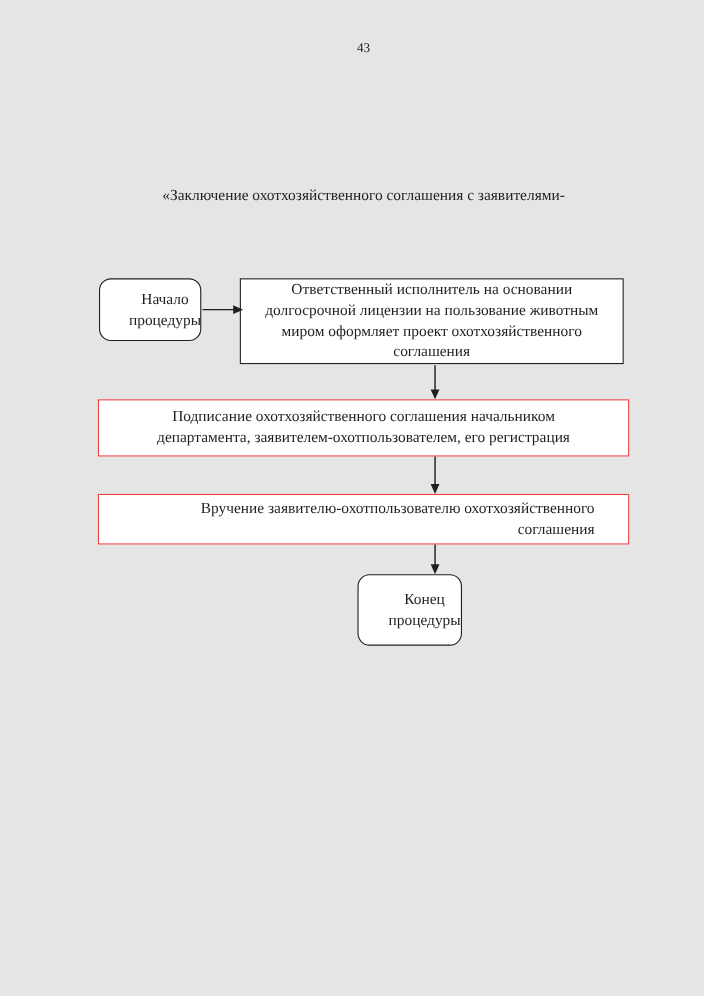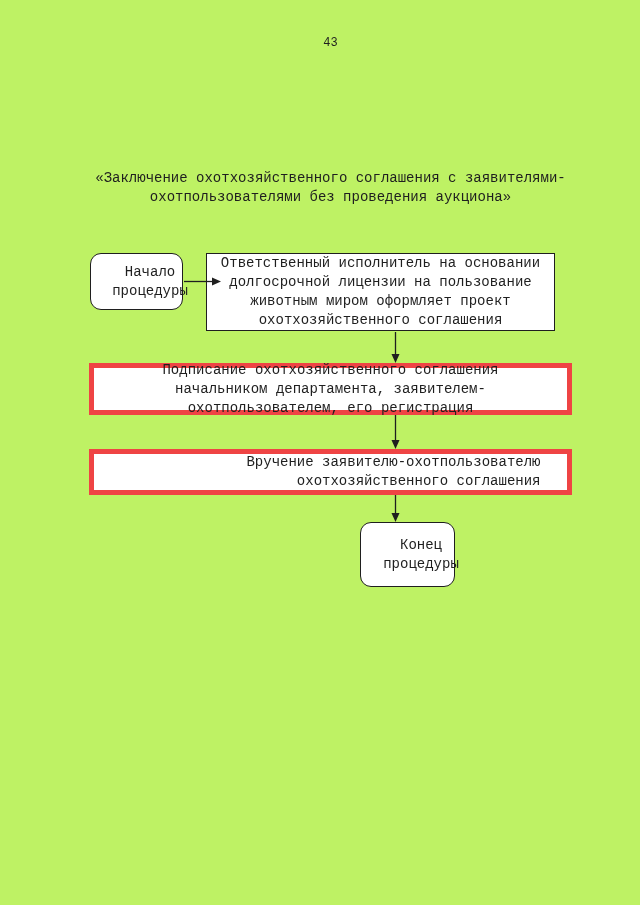--- a/index.html
+++ b/index.html
@@ -4,22 +4,22 @@
 <style>
   html, body {
     margin: 0;
     padding: 0;
     background: #ffffff;
   }
   .page {
     position: relative;
     width: 640px;
     height: 905px;
-    background: #bef264;
-    font-family: Liberation Mono, monospace;
+    background: #e5e5e5;
+    font-family: Liberation Serif, serif;
     color: #000000;
     overflow: hidden;
   }
   .page-number {
     position: absolute;
     top: 36px;
     left: 89px;
     width: 483px;
     text-align: center;
     font-size: 12px;
@@ -46,28 +46,28 @@
     color: #1f1f1f;
     box-sizing: border-box;
     background: #ffffff;
   }
   .terminator {
     border: 1.6px solid #1f1f1f;
     border-radius: 11px;
     padding-left: 27px;
   }
   .node-start { left: 90px;  top: 253px; width: 93px;  height: 57px; }
-  .node-end   { left: 360px; top: 522px; width: 95px;  height: 65px; }
+  .node-end   { left: 325px; top: 522px; width: 95px;  height: 65px; }
   .process-dark {
     border: 1.6px solid #1f1f1f;
   }
   .process-light {
-    border: 5px solid #ef4444;
+    border: 1px solid #ef4444;
   }
-  .node-step1 { left: 206px; top: 253px; width: 349px; height: 78px; }
+  .node-step1 { left: 218px; top: 253px; width: 349px; height: 78px; }
   .node-step2 { left: 89px;  top: 363px; width: 483px; height: 52px; }
   .node-step3 { left: 89px;  top: 449px; width: 483px; height: 46px; text-align: right; }
   .node-step1 .node-text { max-width: 340px; }
   .node-step2 .node-text, .node-step3 .node-text { max-width: 420px; }
   .connector-layer {
     position: absolute;
     left: 0;
     top: 0;
     width: 640px;
     height: 905px;
@@ -76,21 +76,20 @@
 </style>
 </head>
 <body>
 
 <div class="page">
 
   <div class="page-number">43</div>
 
   <div class="doc-title">
     <div>«Заключение охотхозяйственного соглашения с заявителями-</div>
-    <div>охотпользователями без проведения аукциона»</div>
   </div>
 
   <div>
 
     <div class="node terminator node-start">
       <div class="node-text">Начало процедуры</div>
     </div>
 
     <div class="node process-dark node-step1">
       <div class="node-text">Ответственный исполнитель на основании долгосрочной лицензии на пользование животным миром оформляет проект охотхозяйственного соглашения</div>

